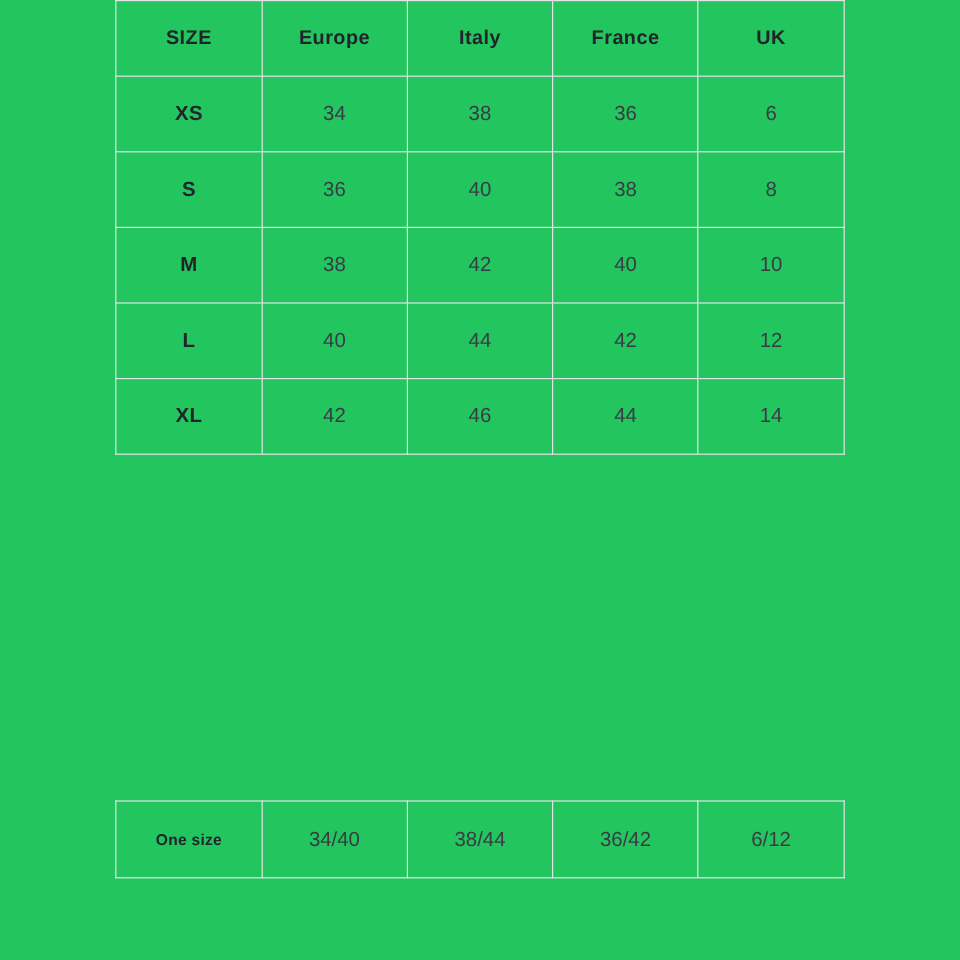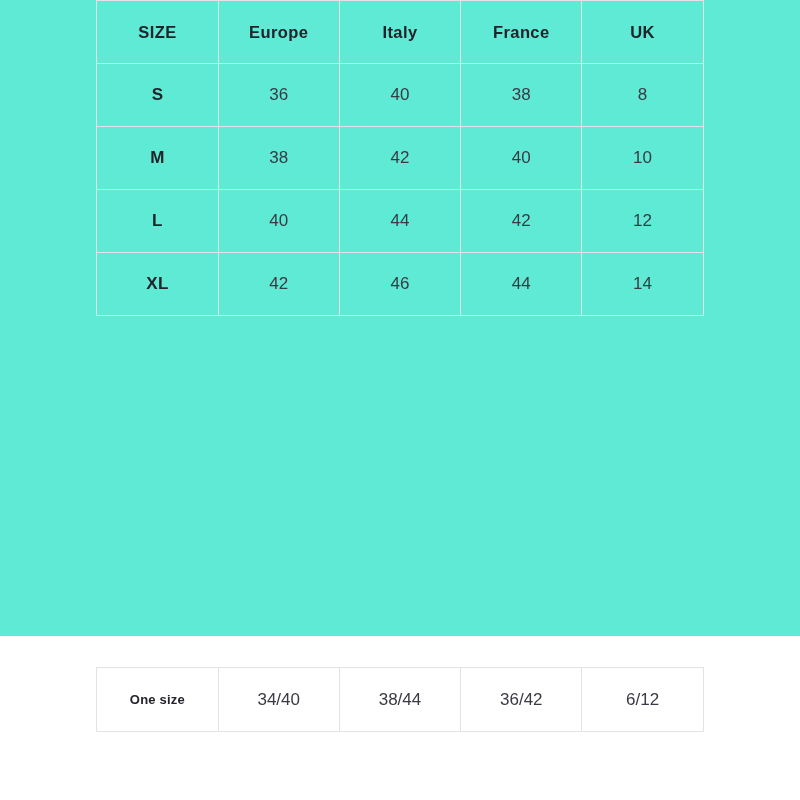--- a/index.html
+++ b/index.html
@@ -6,22 +6,22 @@
     margin: 0;
     padding: 0;
     width: 800px;
     height: 800px;
     background: #ffffff;
     font-family: "Liberation Sans", sans-serif;
   }
   .page {
     position: relative;
     width: 800px;
-    height: 636px;
-    background: #5eead4;
+    height: 800px;
+    background: #22c55e;
     box-sizing: border-box;
     text-decoration: underline;
   }
   .table-wrap {
     position: absolute;
     left: 96px;
     width: 608px;
   }
   .table-wrap.main { top: 0px; }
   .table-wrap.secondary { top: 667px; }
@@ -90,20 +90,27 @@
         <tr>
           <th>SIZE</th>
           <th>Europe</th>
           <th>Italy</th>
           <th>France</th>
           <th>UK</th>
         </tr>
       </thead>
       <tbody>
         <tr>
+          <td class="rowlabel">XS</td>
+          <td>34</td>
+          <td>38</td>
+          <td>36</td>
+          <td>6</td>
+        </tr>
+        <tr>
           <td class="rowlabel">S</td>
           <td>36</td>
           <td>40</td>
           <td>38</td>
           <td>8</td>
         </tr>
         <tr>
           <td class="rowlabel">M</td>
           <td>38</td>
           <td>42</td>

